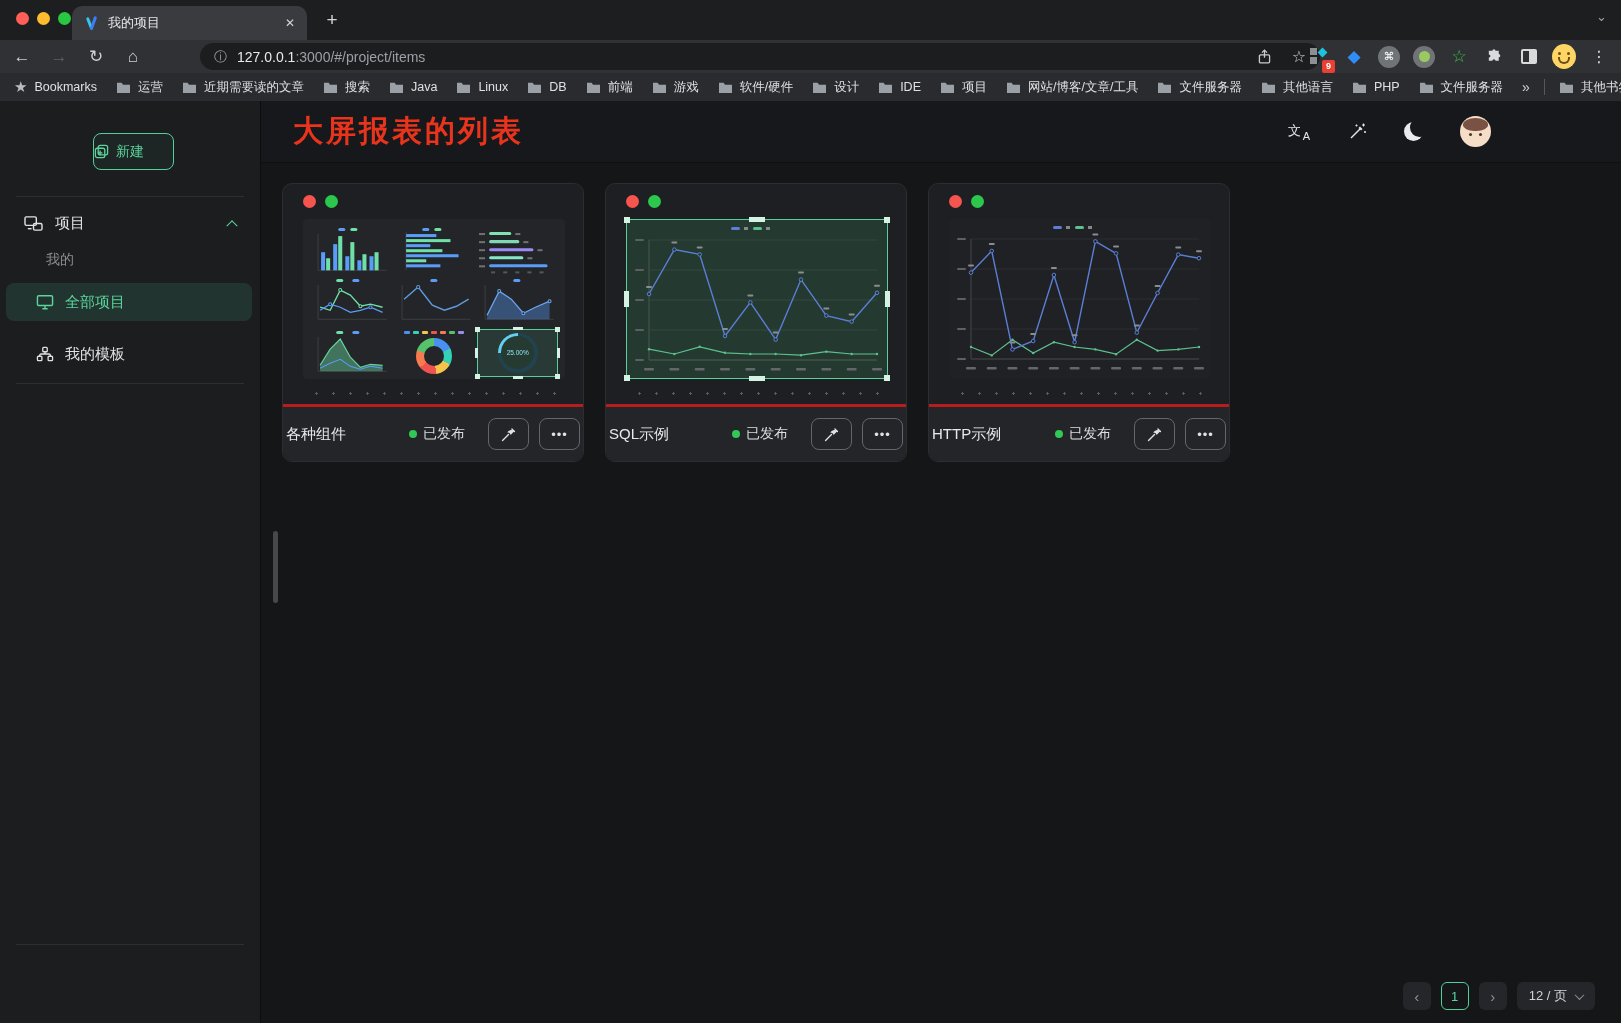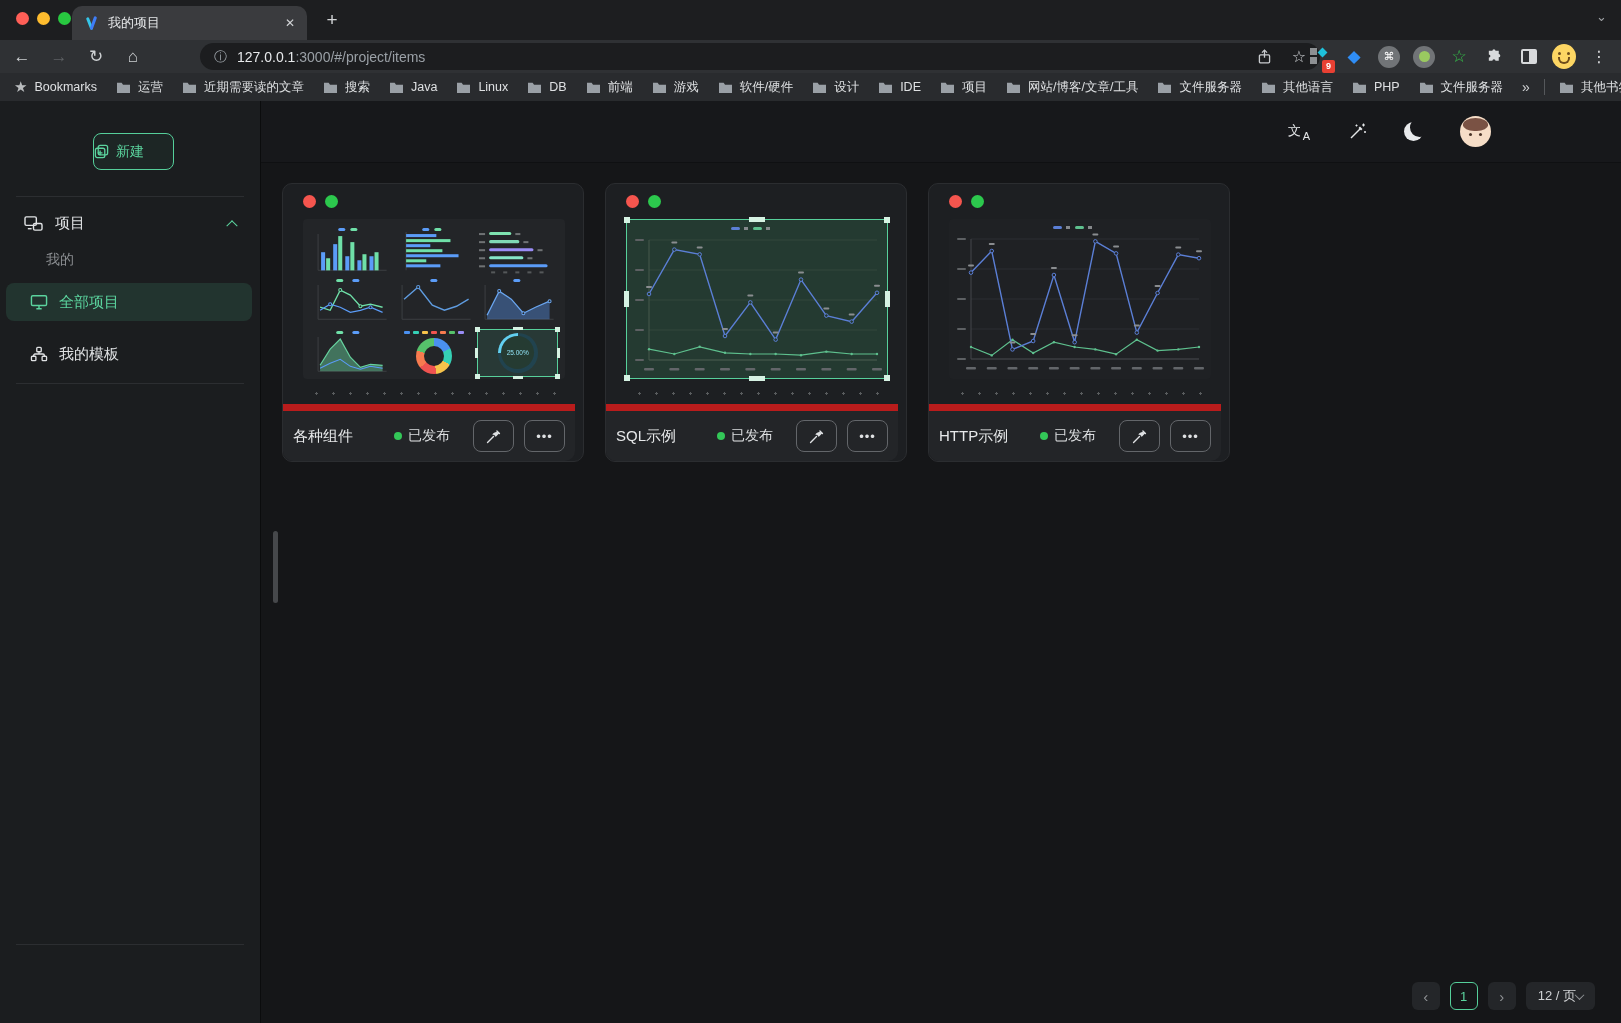--- a/index.html
+++ b/index.html
@@ -71,21 +71,21 @@
   .new-btn{ position:absolute; top:32px; left:93px; width:81px; height:37px; border:1px solid #55cf9a;
     border-radius:8px; background:rgba(85,207,154,0.05); color:#5bd49e; display:flex; align-items:center;
     justify-content:flex-start; gap:7px; font-size:14px; }
   .sb-divider{ position:absolute; left:16px; right:16px; height:1px; background:#2c2e31; }
   .sb-row{ position:absolute; left:0; right:0; height:36px; display:flex; align-items:center;
     padding:0 24px; gap:12px; color:#e1e3e5; font-size:15px; }
   .chev-up{ margin-left:auto; width:8px; height:8px; border-right:1.6px solid #5bd49e;
     border-bottom:1.6px solid #5bd49e; transform:rotate(-135deg) translate(-2px,-2px); }
   .sb-sub{ position:absolute; left:46px; color:#8b8e91; font-size:14px; }
   .sb-item{ position:absolute; left:6px; right:8px; height:38px; border-radius:8px; display:flex;
-    align-items:center; padding-left:24px; gap:11px; color:#dfe1e3; font-size:15px; }
+    align-items:center; padding-left:30px; gap:11px; color:#dfe1e3; font-size:15px; }
   .sb-item.active{ background:rgba(85,207,154,0.13); color:#5bd49e; }
   .sb-foot{ position:absolute; left:12px; right:12px; bottom:24px; display:flex; justify-content:space-between; }
   .sb-foot-btn{ height:34px; border-radius:8px; background:#242629; color:#d6d8da; font-size:13.5px;
     display:flex; align-items:center; gap:8px; padding:0 15px; border:none; }
   .code-glyph{ font-family:"Liberation Mono","DejaVu Sans Mono",monospace; font-size:12px; }
 
   .main-header{ height:62px; background:#17181b; border-bottom:1px solid #0f1012; display:flex;
     align-items:center; padding:0 32px; }
   .page-title{ font-size:30px; color:#e8341c; letter-spacing:3px; }
   .header-icons{ margin-left:auto; margin-right:98px; display:flex; align-items:center; gap:37px; }
@@ -112,22 +112,22 @@
   .hd.tl{ left:-3px; top:-3px; width:6px; height:6px; }
   .hd.tr{ right:-3px; top:-3px; width:6px; height:6px; }
   .hd.bl{ left:-3px; bottom:-3px; width:6px; height:6px; }
   .hd.br{ right:-3px; bottom:-3px; width:6px; height:6px; }
   .hd.tm{ left:50%; top:-3px; width:16px; height:5px; margin-left:-8px; }
   .hd.bm2{ left:50%; bottom:-3px; width:16px; height:5px; margin-left:-8px; }
   .hd.ml{ left:-3px; top:50%; width:5px; height:16px; margin-top:-8px; }
   .hd.mr{ right:-3px; top:50%; width:5px; height:16px; margin-top:-8px; }
   .dotted{ position:absolute; top:208px; left:25px; right:25px; height:3px;
     background-image:radial-gradient(circle,#595c5e 1px,transparent 1.4px); background-size:17px 3px; }
-  .card-footer{ position:absolute; left:0; right:8px; bottom:0; height:57px; background:#232528;
-    border-top:7px solid #b91c1c; border-radius:0 0 10px 10px; display:flex; align-items:center; padding:0 10px; }
+  .card-footer{ position:absolute; left:0; right:0; bottom:0; height:57px; background:#232528;
+    border-top:3px solid #b91c1c; border-radius:0 0 10px 10px; display:flex; align-items:center; padding:0 3px; }
   .card-title{ font-size:15px; color:#e7e9ea; }
   .status{ margin-left:auto; display:flex; align-items:center; gap:6px; margin-right:13px; }
   .sdot{ width:8px; height:8px; border-radius:50%; background:#33c758; }
   .stxt{ font-size:14px; color:#dcdee0; }
   .act{ width:41px; height:32px; border:1px solid #63666a; border-radius:8px; background:transparent;
     color:#dfe1e3; display:flex; align-items:center; justify-content:center; margin-left:10px; font-size:13px; letter-spacing:1px; }
 
   
   .thumb-grid{ position:absolute; inset:0; display:grid; grid-template-columns:repeat(3,1fr);
     grid-template-rows:repeat(3,1fr); gap:3px; padding:7px; }
@@ -152,21 +152,21 @@
     align-items:center; justify-content:center; font-size:6.5px; color:#8fe0f2; font-style:normal; }
 
   .scroll-thumb{ position:absolute; left:12px; top:430px; width:5px; height:72px; border-radius:3px; background:#46484b; }
 
   .pagination{ position:absolute; right:26px; bottom:13px; display:flex; align-items:center; gap:10px; }
   .pg-btn{ width:28px; height:28px; border-radius:6px; background:#242629; color:#8f9295;
     display:flex; align-items:center; justify-content:center; font-size:15px; border:none; }
   .pg-cur{ width:28px; height:28px; border-radius:6px; border:1px solid #55cf9a; color:#5bd49e;
     background:transparent; display:flex; align-items:center; justify-content:center; font-size:13px; }
   .pg-size{ height:28px; border-radius:6px; background:#242629; color:#cfd1d3; font-size:13px;
-    display:flex; align-items:center; gap:0; padding:0 12px; }
+    display:flex; align-items:center; gap:9px; padding:0 12px; }
   .caret-down{ width:7px; height:7px; border-right:1.4px solid #8f9295; border-bottom:1.4px solid #8f9295;
     transform:rotate(45deg) translate(-1px,-1px); }
 </style>
 </head>
 <body>
 
 <div class="screen">
 
   <div class="tabstrip">
     <div class="traffic">
@@ -412,20 +412,21 @@
       </div>
 
       <div class="sb-divider" style="top:282px;"></div>
 
 
       <div class="sb-divider" style="bottom:78px;"></div>
     </aside>
 
     <section class="main">
       <div class="main-header">
+        <h1 class="page-title">大屏报表的列表</h1>
         <div class="header-icons">
           <span class="hicon">
             <span class="trans-ic">
                 <span class="zh">文</span>
                 <span class="en">A</span>
               </span>
           </span>
           <span class="hicon">
             <svg width="20" height="20" viewBox="0 0 20 20" fill="none" stroke="#e4e6e8" stroke-width="1.5">
               <path d="M13.5 6.5 L4 16"></path>

